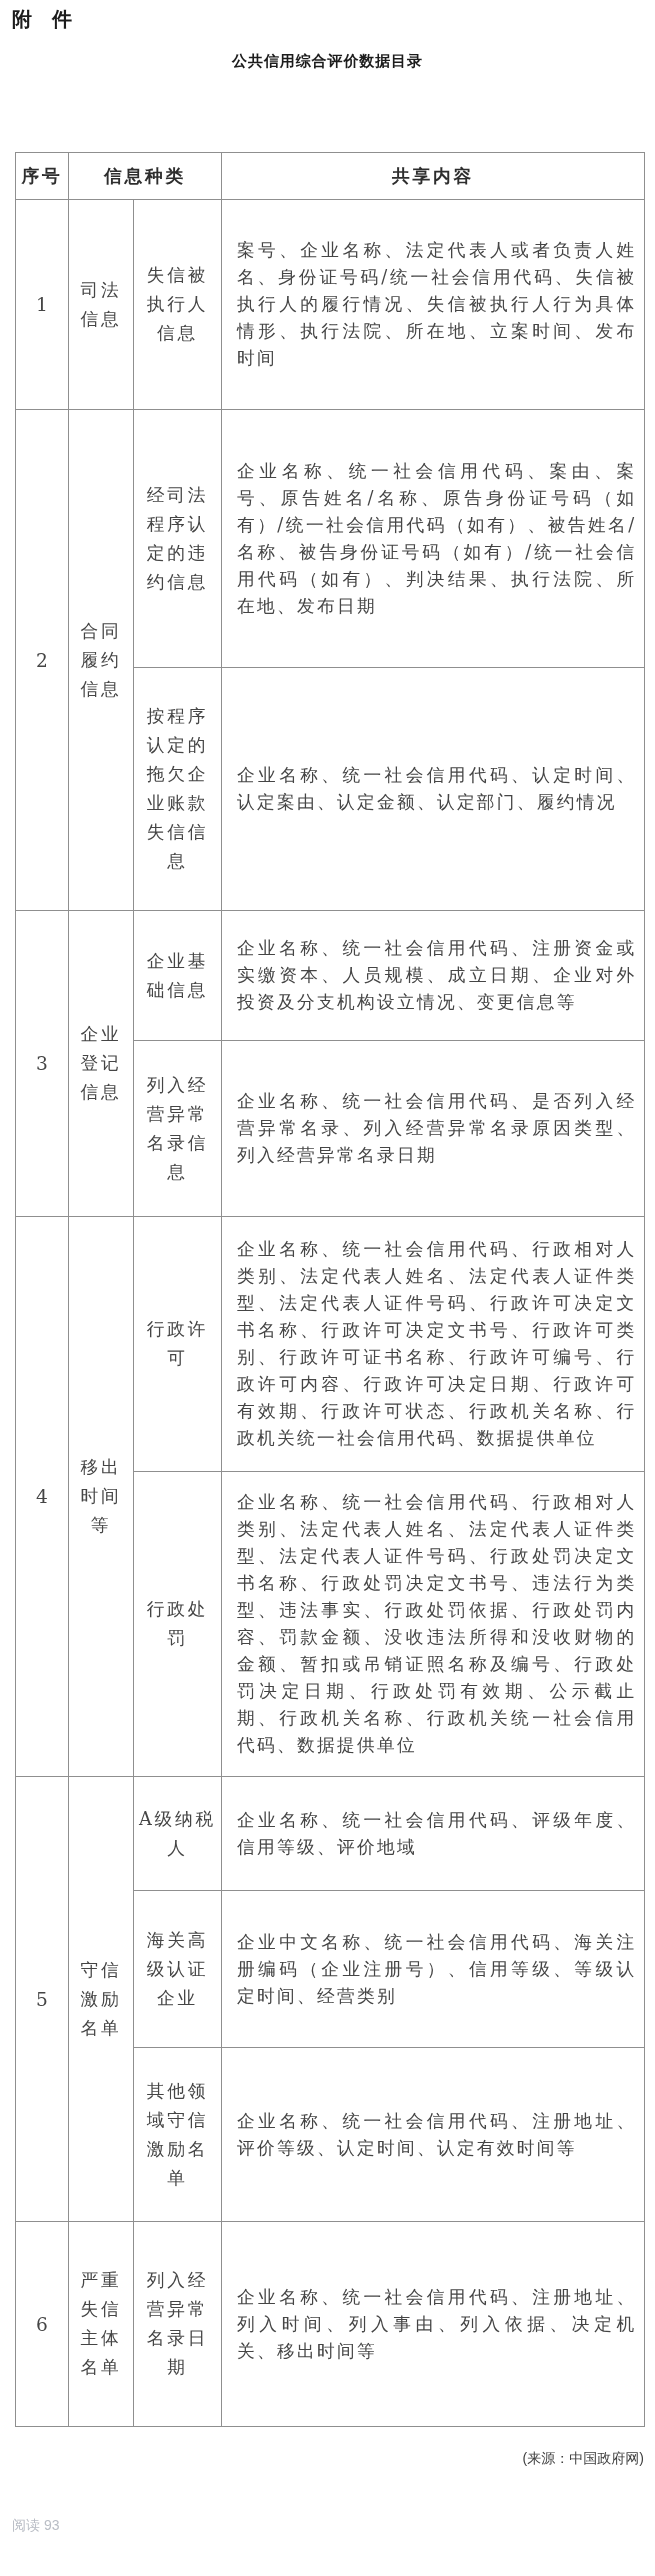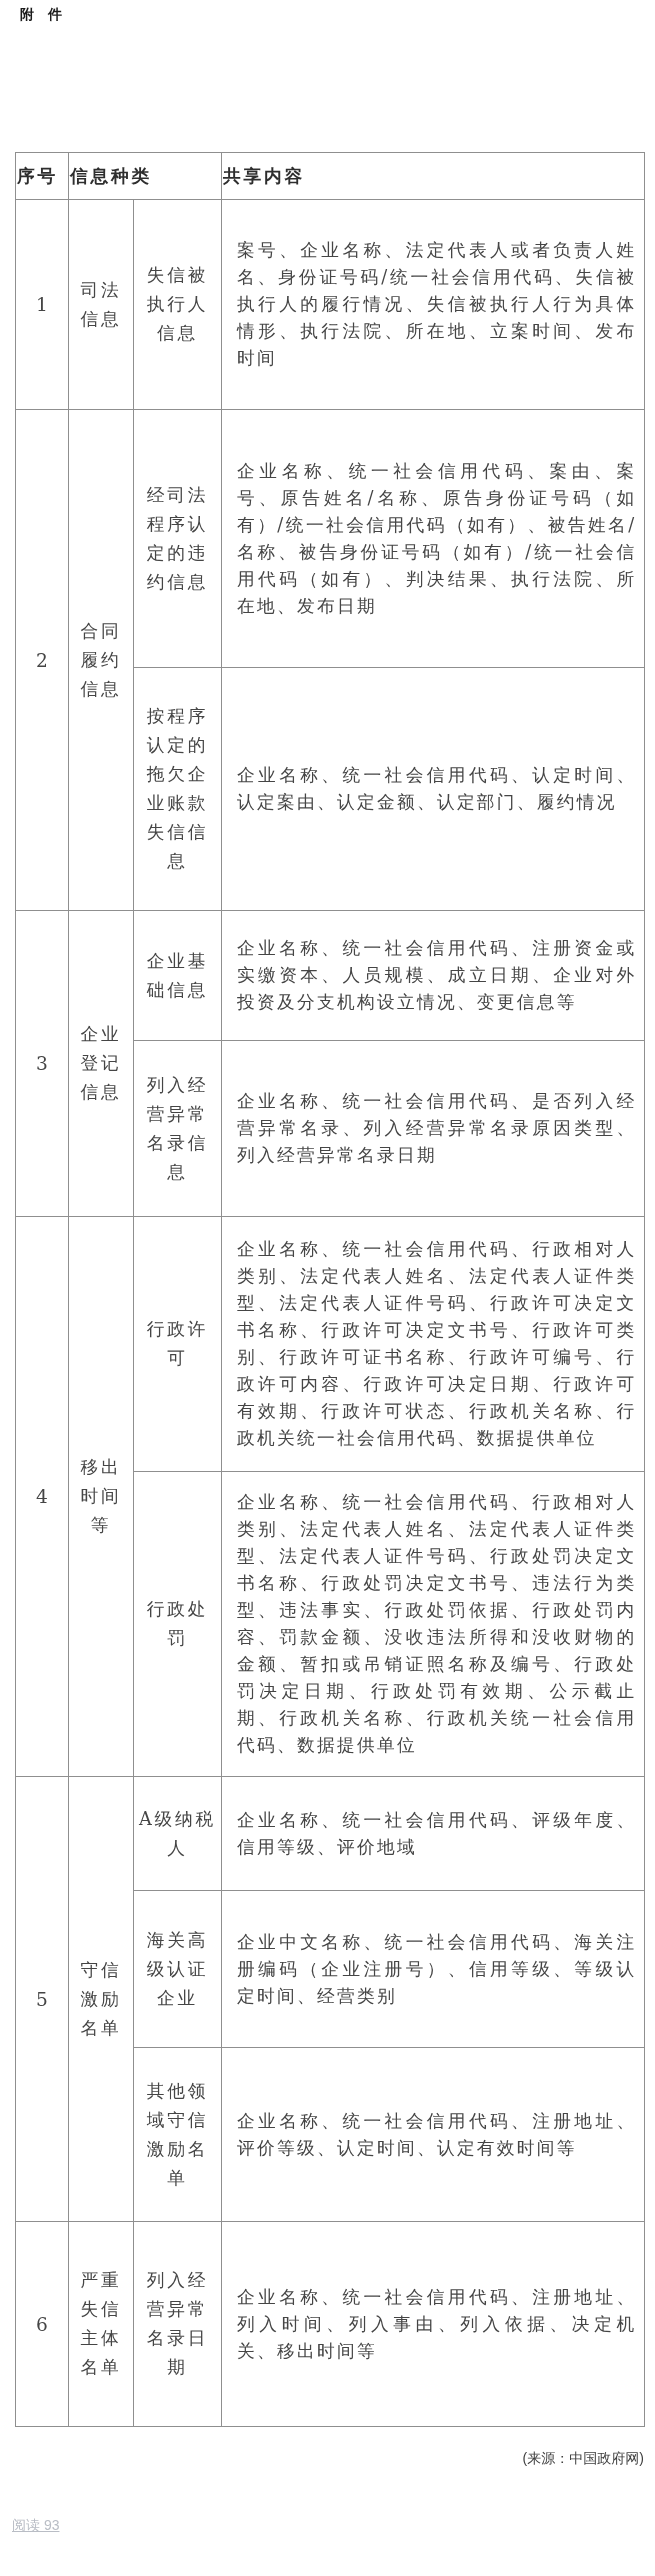--- a/index.html
+++ b/index.html
@@ -8,24 +8,24 @@
     width:655px;
     height:2576px;
     background:#ffffff;
     font-family:"DejaVu Serif", serif;
     color:#404040;
     overflow:hidden;
   }
   .attachment{
     position:absolute;
     top:5.6px;
-    left:20px;
+    left:12px;
     font-family:"Liberation Sans", sans-serif;
     font-weight:bold;
-    font-size:14px;
+    font-size:20px;
     color:#1c1c1c;
   }
   .doc-title{
     position:absolute;
     top:52px;
     left:0;
     width:100%;
     text-align:center;
     font-family:"Liberation Sans", sans-serif;
     font-weight:bold;
@@ -46,21 +46,21 @@
     border:0.9px solid #8f8f8f;
     vertical-align:middle;
     word-break:break-all;
   }
   .catalog th{
     font-family:"DejaVu Serif", serif;
     font-weight:600;
     font-size:17.7px;
     letter-spacing:2.8px;
     color:#2e2e2e;
-    text-align:left;
+    text-align:center;
   }
   td.no{
     text-align:center;
     font-size:18.6px;
     letter-spacing:0;
     color:#454545;
   }
   td.cat, td.typ{
     text-align:center;
     font-size:17.7px;
@@ -85,30 +85,30 @@
     font-size:14px;
     color:#404040;
   }
   .read-count{
     position:absolute;
     top:2517px;
     left:12px;
     font-family:"Liberation Sans", sans-serif;
     font-size:14px;
     color:#b9bdc5;
-    text-decoration:underline;
   }
 </style>
 </head>
 <body>
 
 <div class="page">
 
   <div class="attachment">附　件</div>
 
+  <div class="doc-title">公共信用综合评价数据目录</div>
 
   <table class="catalog">
     <colgroup>
       <col style="width:53px">
       <col style="width:65px">
       <col style="width:88px">
       <col>
     </colgroup>
     <thead>
       <tr style="height:47px">

